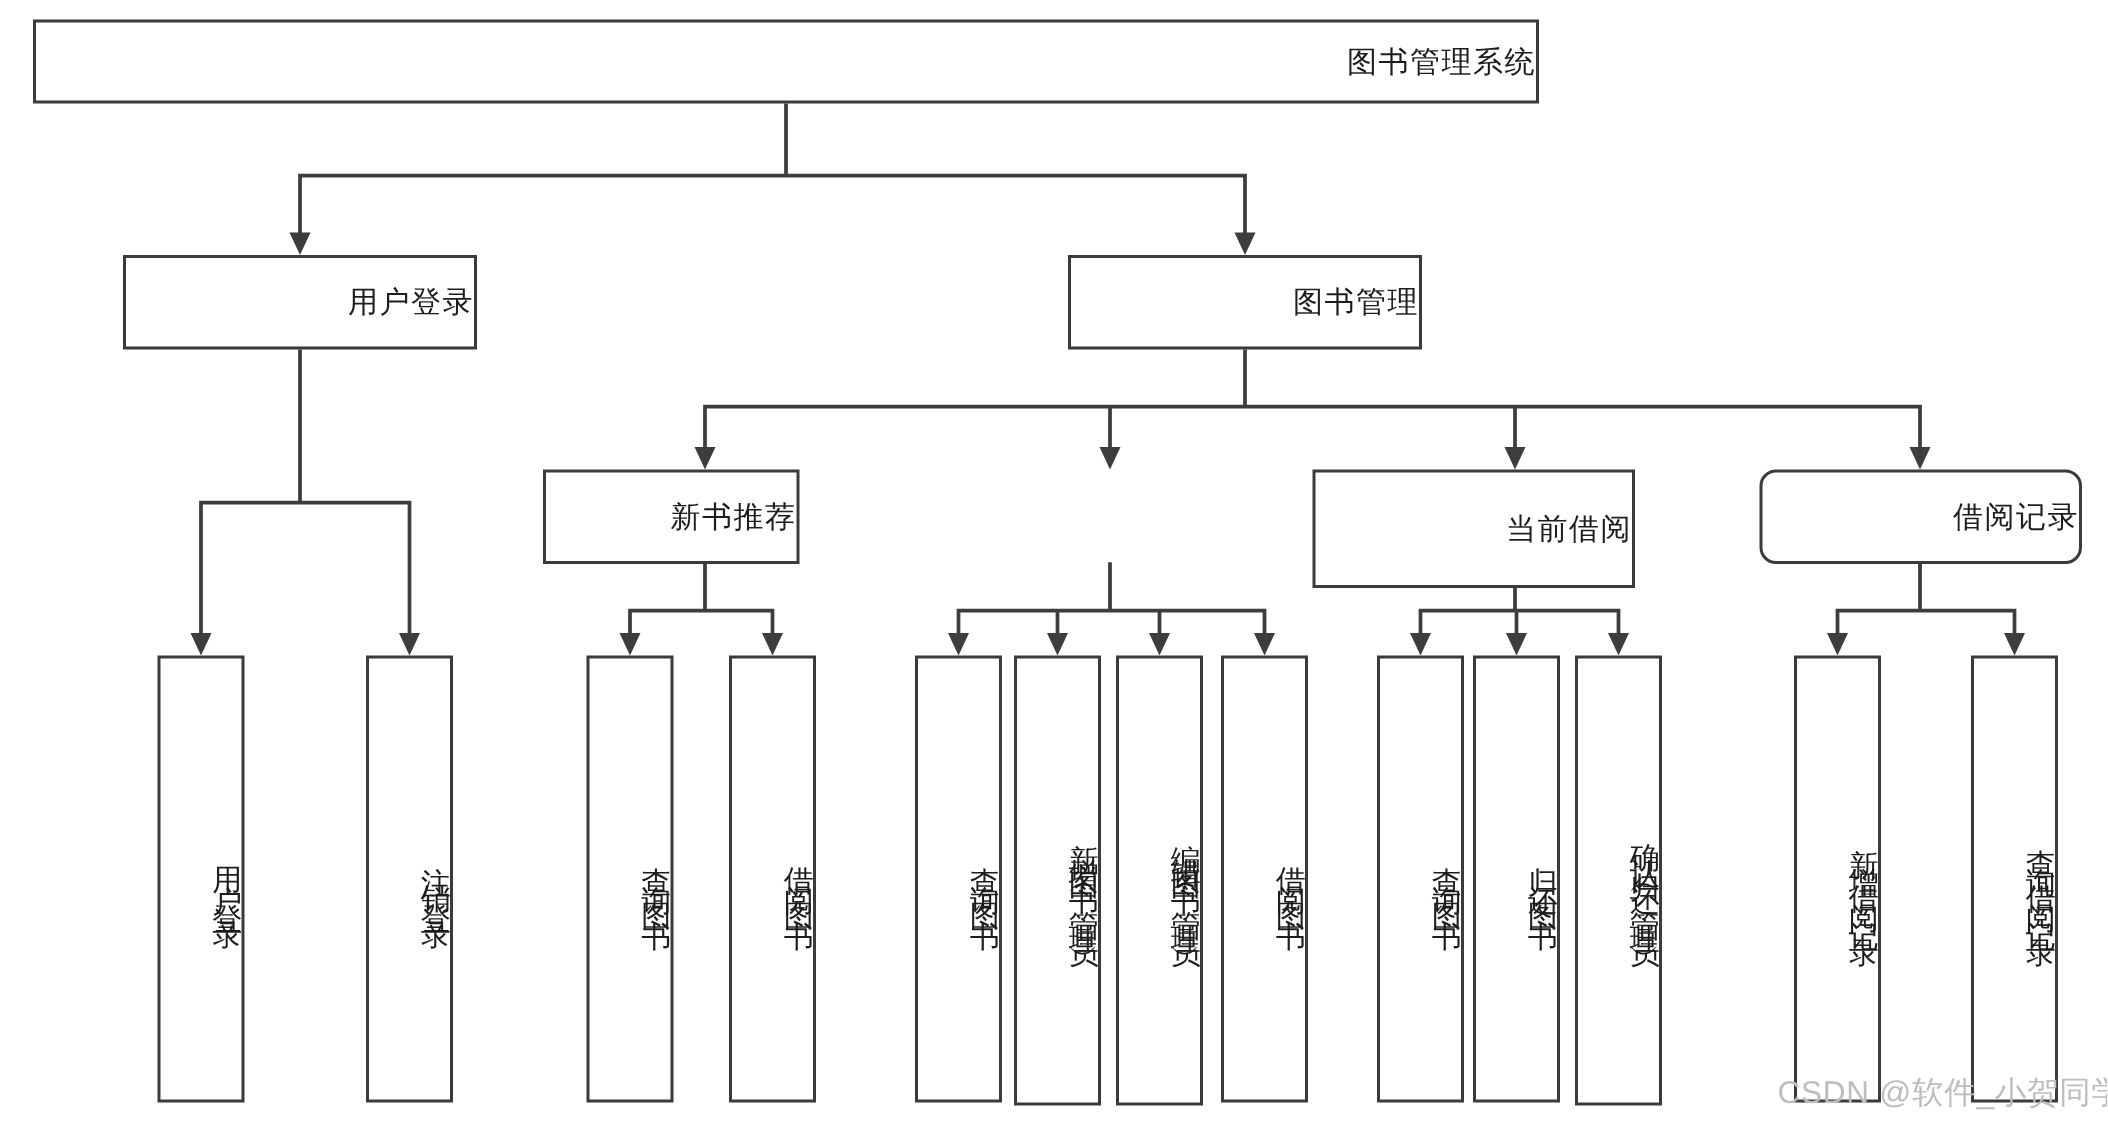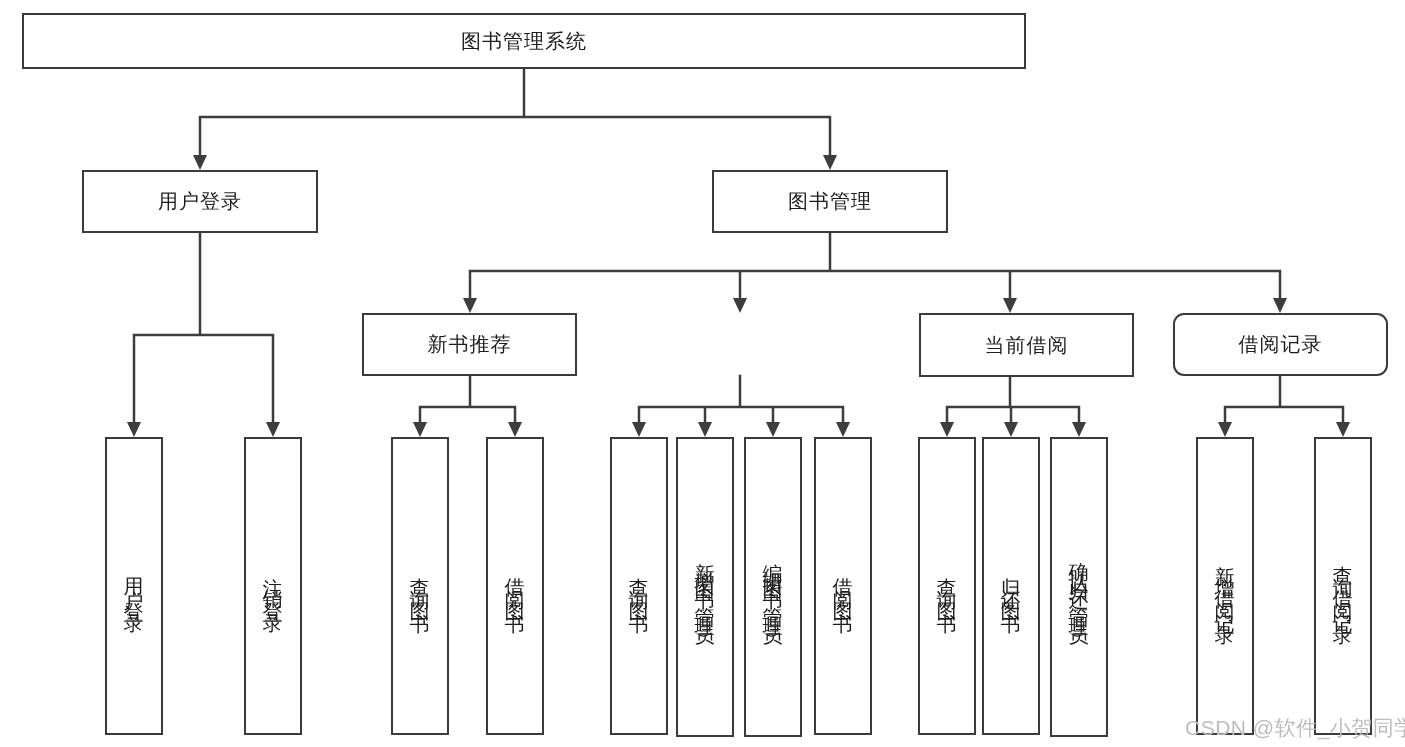--- a/index.html
+++ b/index.html
@@ -10,21 +10,21 @@
     font-family:"Liberation Sans", sans-serif;
     overflow:hidden;
   }
   .box{
     position:absolute;
     box-sizing:border-box;
     border:2.5px solid #3b3b3b;
     background:#ffffff;
     display:flex;
     align-items:center;
-    justify-content:center;
+    justify-content:flex-end;
     color:#1d1d1d;
   }
   .box.root{border-width:2px;}
   .hlabel{
     font-size:20px;
     letter-spacing:1px;
     white-space:nowrap;
   }
   .vtext{
     writing-mode:vertical-rl;
@@ -96,24 +96,24 @@
     <span class="hlabel">图书管理系统</span>
   </div>
 
   <div class="box" style="left:82px;top:170px;width:236px;height:63px;">
     <span class="hlabel">用户登录</span>
   </div>
   <div class="box" style="left:712px;top:170px;width:236px;height:63px;">
     <span class="hlabel">图书管理</span>
   </div>
 
-  <div class="box" style="left:362px;top:313px;width:215px;height:63px;">
+  <div class="box" style="left:362px;top:313px;width:171px;height:63px;">
     <span class="hlabel">新书推荐</span>
   </div>
-  <div class="box" style="left:919px;top:313px;width:215px;height:64px;">
+  <div class="box" style="left:875px;top:313px;width:215px;height:79px;">
     <span class="hlabel">当前借阅</span>
   </div>
   <div class="box" style="left:1173px;top:313px;width:215px;height:63px;border-radius:11px;">
     <span class="hlabel">借阅记录</span>
   </div>
 
   <div class="box leaf" style="left:105px;top:437px;width:58px;height:298px;">
     <span class="vtext">用户登录</span>
   </div>
   <div class="box leaf" style="left:244px;top:437px;width:58px;height:298px;">

